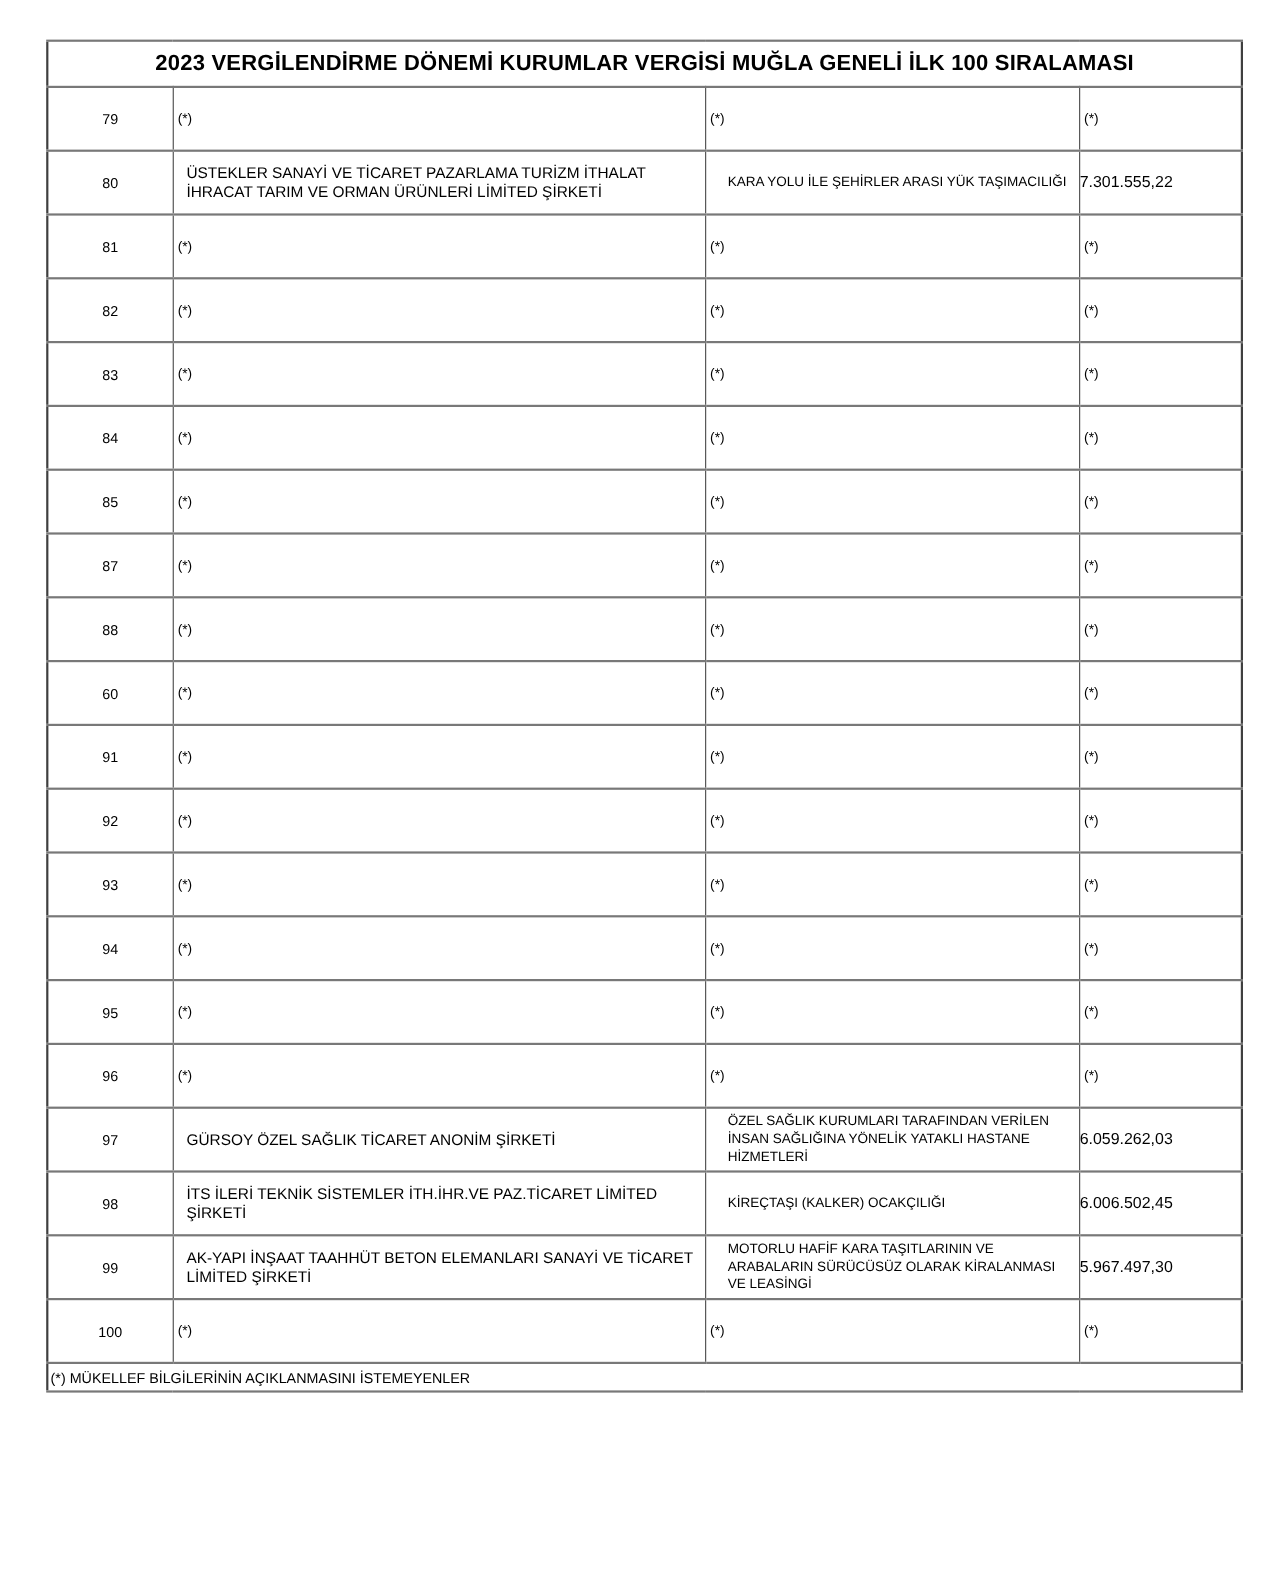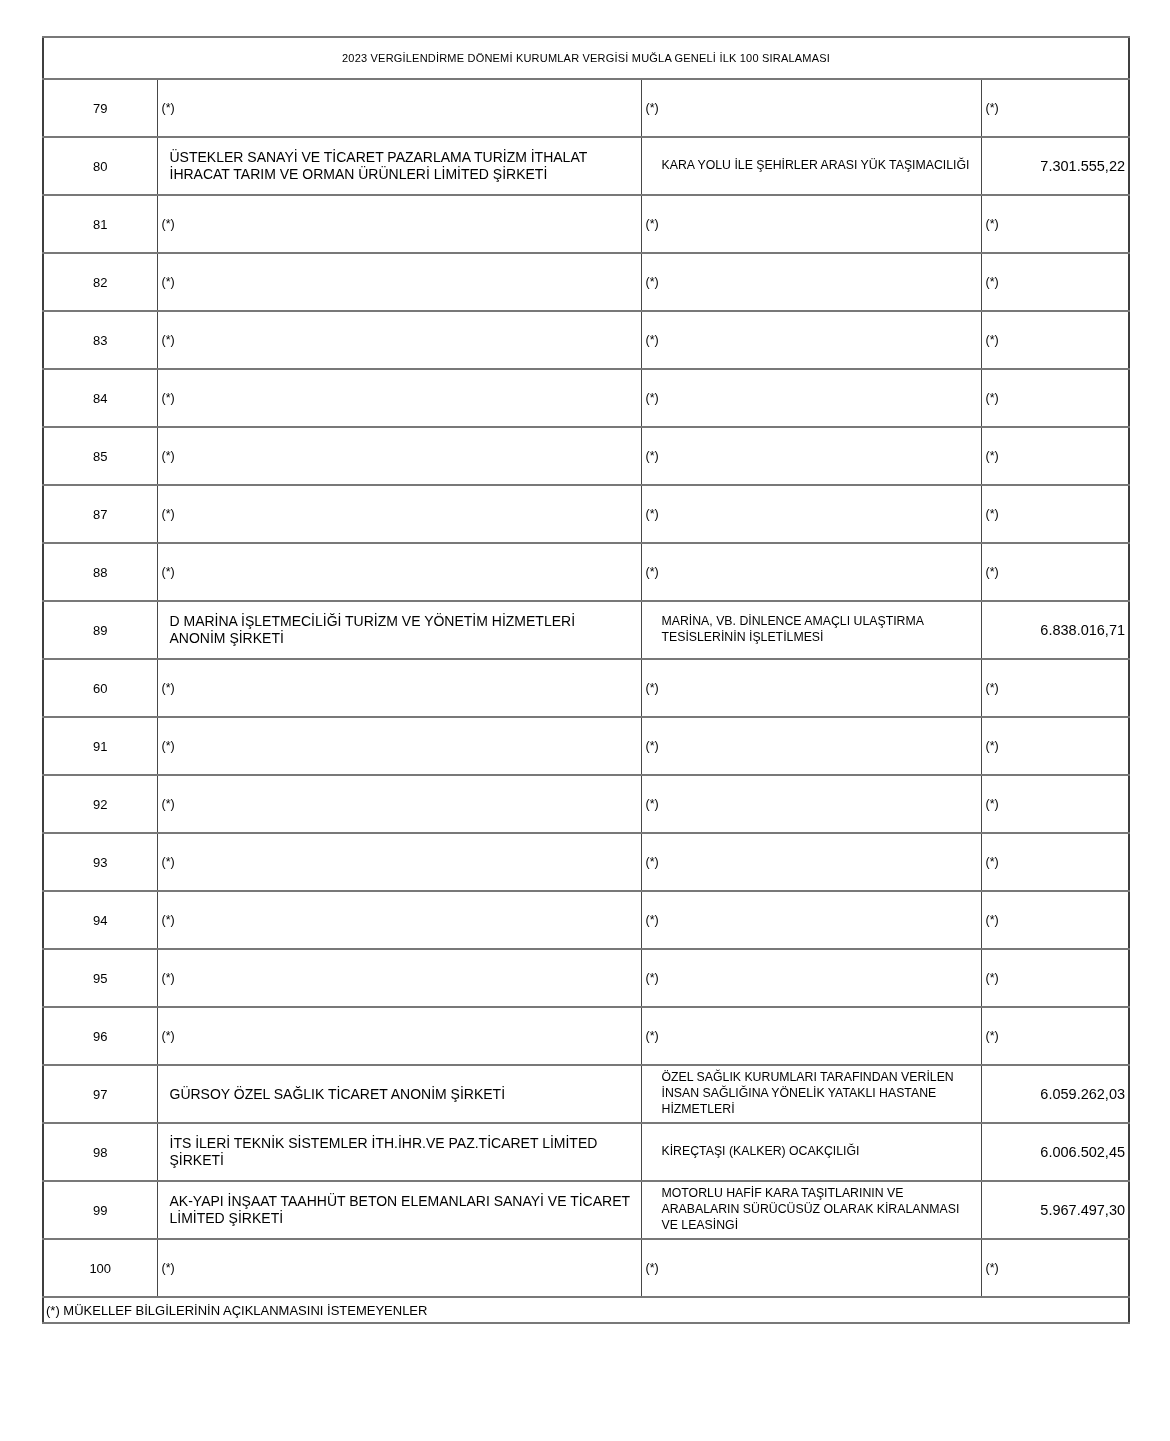--- a/index.html
+++ b/index.html
@@ -28,22 +28,22 @@
     border-right: 1px solid #474747;
     border-top: 2px solid #787878;
     border-bottom: 2px solid #787878;
     background: #fff;
     vertical-align: middle;
     overflow: hidden;
   }
 
   th.title-cell {
     height: 38px;
-    font-size: 11px;
-    font-weight: normal;
+    font-size: 20px;
+    font-weight: bold;
     text-align: center;
     letter-spacing: 0.2px;
   }
   tr.col-headers th {
     height: 60px;
     font-size: 15px;
     font-weight: bold;
     text-align: center;
     padding: 2px 4px;
     line-height: 1.25;
@@ -61,23 +61,22 @@
     line-height: 1.2;
     padding: 2px 8px 2px 12px;
   }
   td.faaliyet {
     text-align: left;
     font-size: 12.3px;
     line-height: 1.3;
     padding: 2px 8px 2px 20px;
   }
   td.vergi-num {
-    text-align: right;
     font-size: 14.5px;
-    padding: 2px 3px 2px 12px;
+    padding: 2px 3px 2px 0;
   }
   td.anon {
     text-align: left;
     font-size: 12.5px;
     padding: 2px 4px;
   }
   tfoot td.footnote {
     height: 22px;
     font-size: 13px;
     text-align: left;
@@ -150,26 +149,20 @@
           <td class="anon">(*)</td>
           <td class="anon">(*)</td>
         </tr>
         <tr>
           <td class="rank">88</td>
           <td class="anon">(*)</td>
           <td class="anon">(*)</td>
           <td class="anon">(*)</td>
         </tr>
         <tr>
-          <td class="rank">89</td>
-          <td class="mukellef">D MARİNA İŞLETMECİLİĞİ TURİZM VE YÖNETİM HİZMETLERİ ANONİM ŞİRKETİ</td>
-          <td class="faaliyet">MARİNA, VB. DİNLENCE AMAÇLI ULAŞTIRMA TESİSLERİNİN İŞLETİLMESİ</td>
-          <td class="vergi-num">6.838.016,71</td>
-        </tr>
-        <tr>
           <td class="rank">60</td>
           <td class="anon">(*)</td>
           <td class="anon">(*)</td>
           <td class="anon">(*)</td>
         </tr>
         <tr>
           <td class="rank">91</td>
           <td class="anon">(*)</td>
           <td class="anon">(*)</td>
           <td class="anon">(*)</td>

